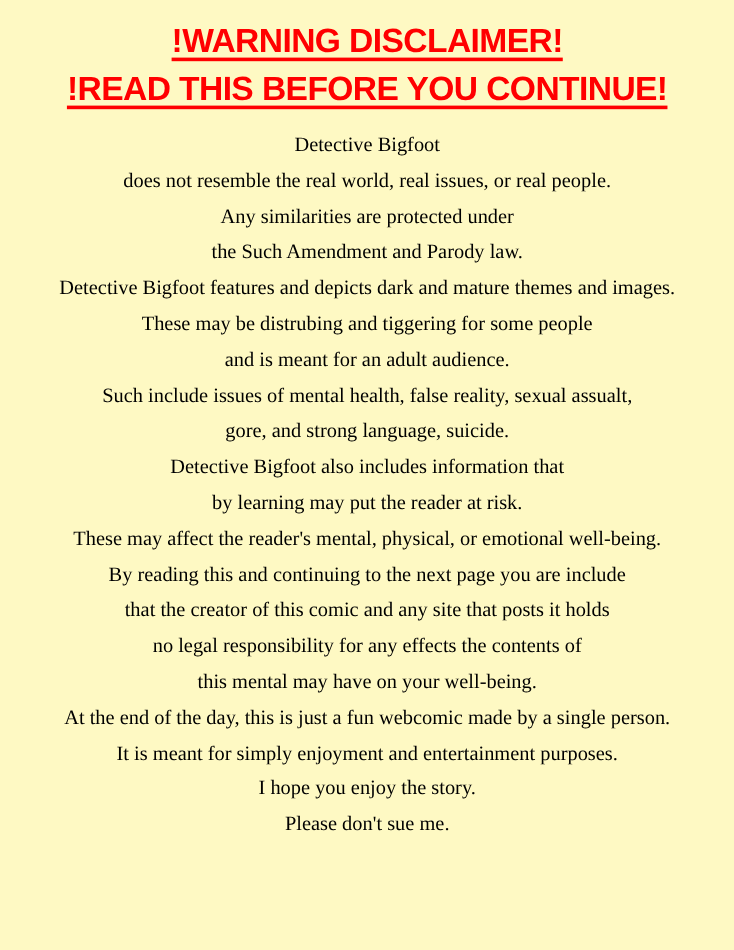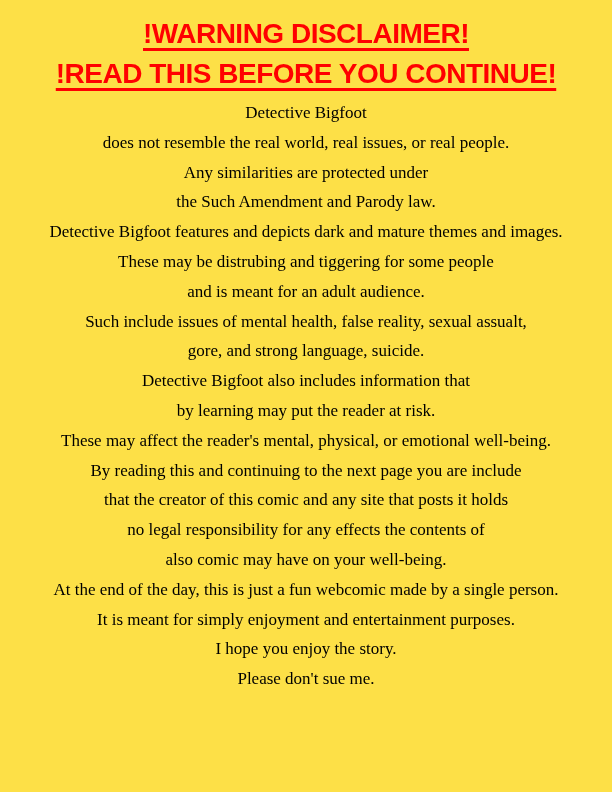--- a/index.html
+++ b/index.html
@@ -4,21 +4,21 @@
 <style>
   html, body {
     margin: 0;
     padding: 0;
     background: #ffffff;
   }
   .page {
     position: relative;
     width: 612px;
     height: 792px;
-    background: #fde047;
+    background: #fef9c3;
     overflow: hidden;
     text-align: center;
     font-family: "Liberation Serif", serif;
   }
   .title-block {
     padding-top: 14px;
     font-family: "Liberation Sans", sans-serif;
     font-weight: bold;
     font-size: 28px;
     line-height: 40px;
@@ -26,21 +26,21 @@
     color: #ff0000;
   }
   .title-line {
     display: block;
     text-decoration: underline;
     text-decoration-thickness: 3px;
     text-underline-offset: 5px;
     white-space: nowrap;
   }
   .body-block {
-    margin-top: 4px;
+    margin-top: 12px;
     font-size: 17px;
     line-height: 29.8px;
     color: #000000;
   }
   .body-line {
     display: block;
     white-space: nowrap;
   }
 </style>
 </head>
@@ -62,20 +62,20 @@
     <span class="body-line">These may be distrubing and tiggering for some people</span>
     <span class="body-line">and is meant for an adult audience.</span>
     <span class="body-line">Such include issues of mental health, false reality, sexual assualt,</span>
     <span class="body-line">gore, and strong language, suicide.</span>
     <span class="body-line">Detective Bigfoot also includes information that</span>
     <span class="body-line">by learning may put the reader at risk.</span>
     <span class="body-line">These may affect the reader's mental, physical, or emotional well-being.</span>
     <span class="body-line">By reading this and continuing to the next page you are include</span>
     <span class="body-line">that the creator of this comic and any site that posts it holds</span>
     <span class="body-line">no legal responsibility for any effects the contents of</span>
-    <span class="body-line">also comic may have on your well-being.</span>
+    <span class="body-line">this mental may have on your well-being.</span>
     <span class="body-line">At the end of the day, this is just a fun webcomic made by a single person.</span>
     <span class="body-line">It is meant for simply enjoyment and entertainment purposes.</span>
     <span class="body-line">I hope you enjoy the story.</span>
     <span class="body-line">Please don't sue me.</span>
   </div>
 
 </div>
 
 </body></html>

